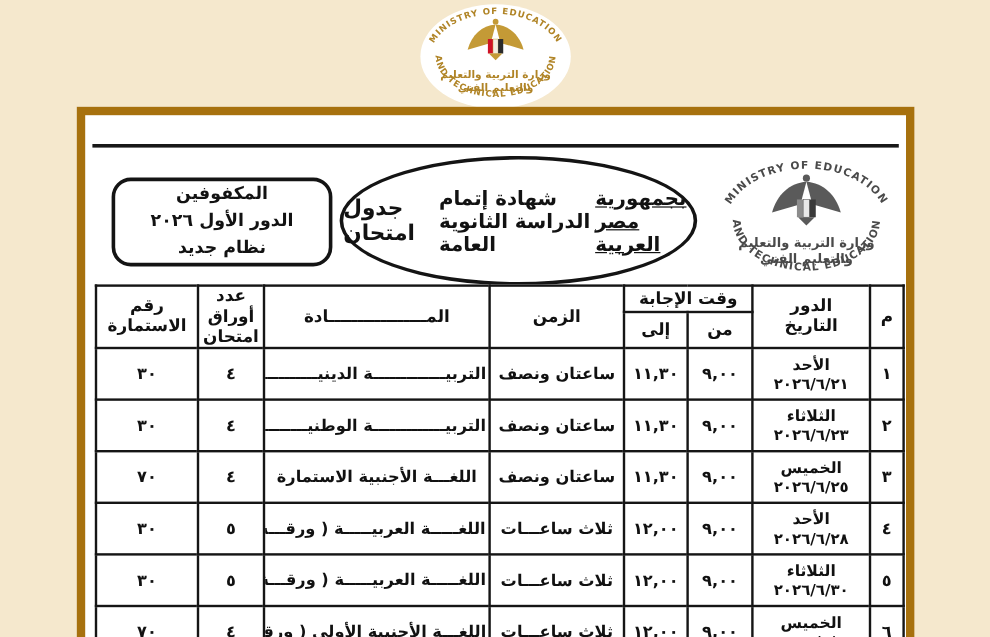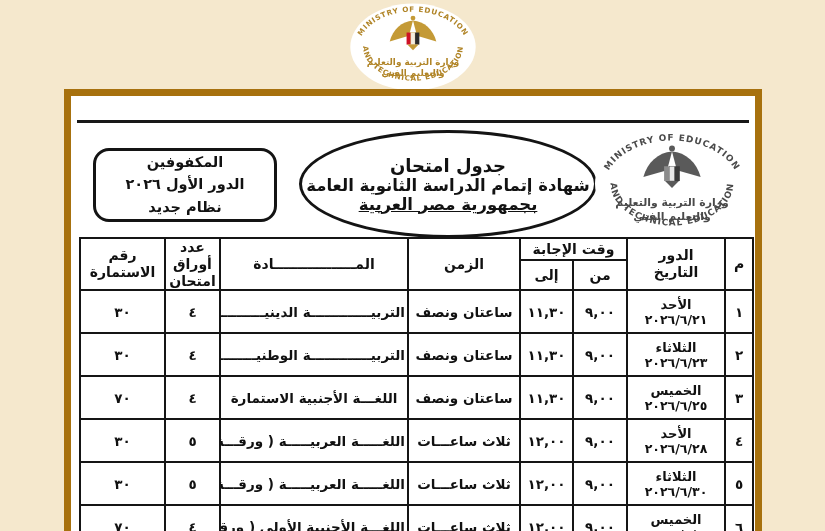--- a/index.html
+++ b/index.html
@@ -24,27 +24,27 @@
   }
   
   .info-box {
     position:absolute; left:22px; top:52px; width:184px; height:74px;
     border:3px solid #141414; border-radius:16px;
     display:flex; flex-direction:column; justify-content:center; align-items:center;
     gap:1px; background:#fff;
   }
   .info-box div { font-weight:700; font-size:14.5px; color:#121212; line-height:1.45; }
   .title-oval {
-    position:absolute; left:228px; top:34px; width:298px; height:108px;
+    position:absolute; left:212px; top:34px; width:298px; height:108px;
     border:3px solid #141414; border-radius:50%;
-    display:flex; flex-direction:column; justify-content:center; align-items:center;
+    display:flex; flex-direction:row; justify-content:center; align-items:center;
     background:#fff;
   }
   .title-oval .t1 { font-weight:700; font-size:18px; color:#121212; }
-  .title-oval .t2 { font-weight:700; font-size:16.5px; color:#121212; }
+  .title-oval .t2 { font-weight:700; font-size:16.5px; color:#121212;margin-left:20px; }
   .title-oval .t3 { font-weight:700; font-size:16.5px; color:#121212;text-decoration:underline; }
   .doc-seal {
     position:absolute; left:522px; top:32px; width:158px; height:112px;
   }
   
   .seal-ring-text { font-size:9px; font-weight:700; letter-spacing:1px; font-family:"DejaVu Sans", sans-serif; }
   .seal-arabic { font-size:11px; font-weight:700; font-family:"DejaVu Sans", sans-serif; }
   .seal-color .seal-ring-text, .seal-color .seal-arabic { fill:#b08426; }
   .seal-color .wing, .seal-color .head, .seal-color .tail { fill:#c49a36; }
   .seal-color .stripe-r { fill:#ce1126; } .seal-color .stripe-w { fill:#f3ede0; stroke:#c49a36; stroke-width:.5; }

